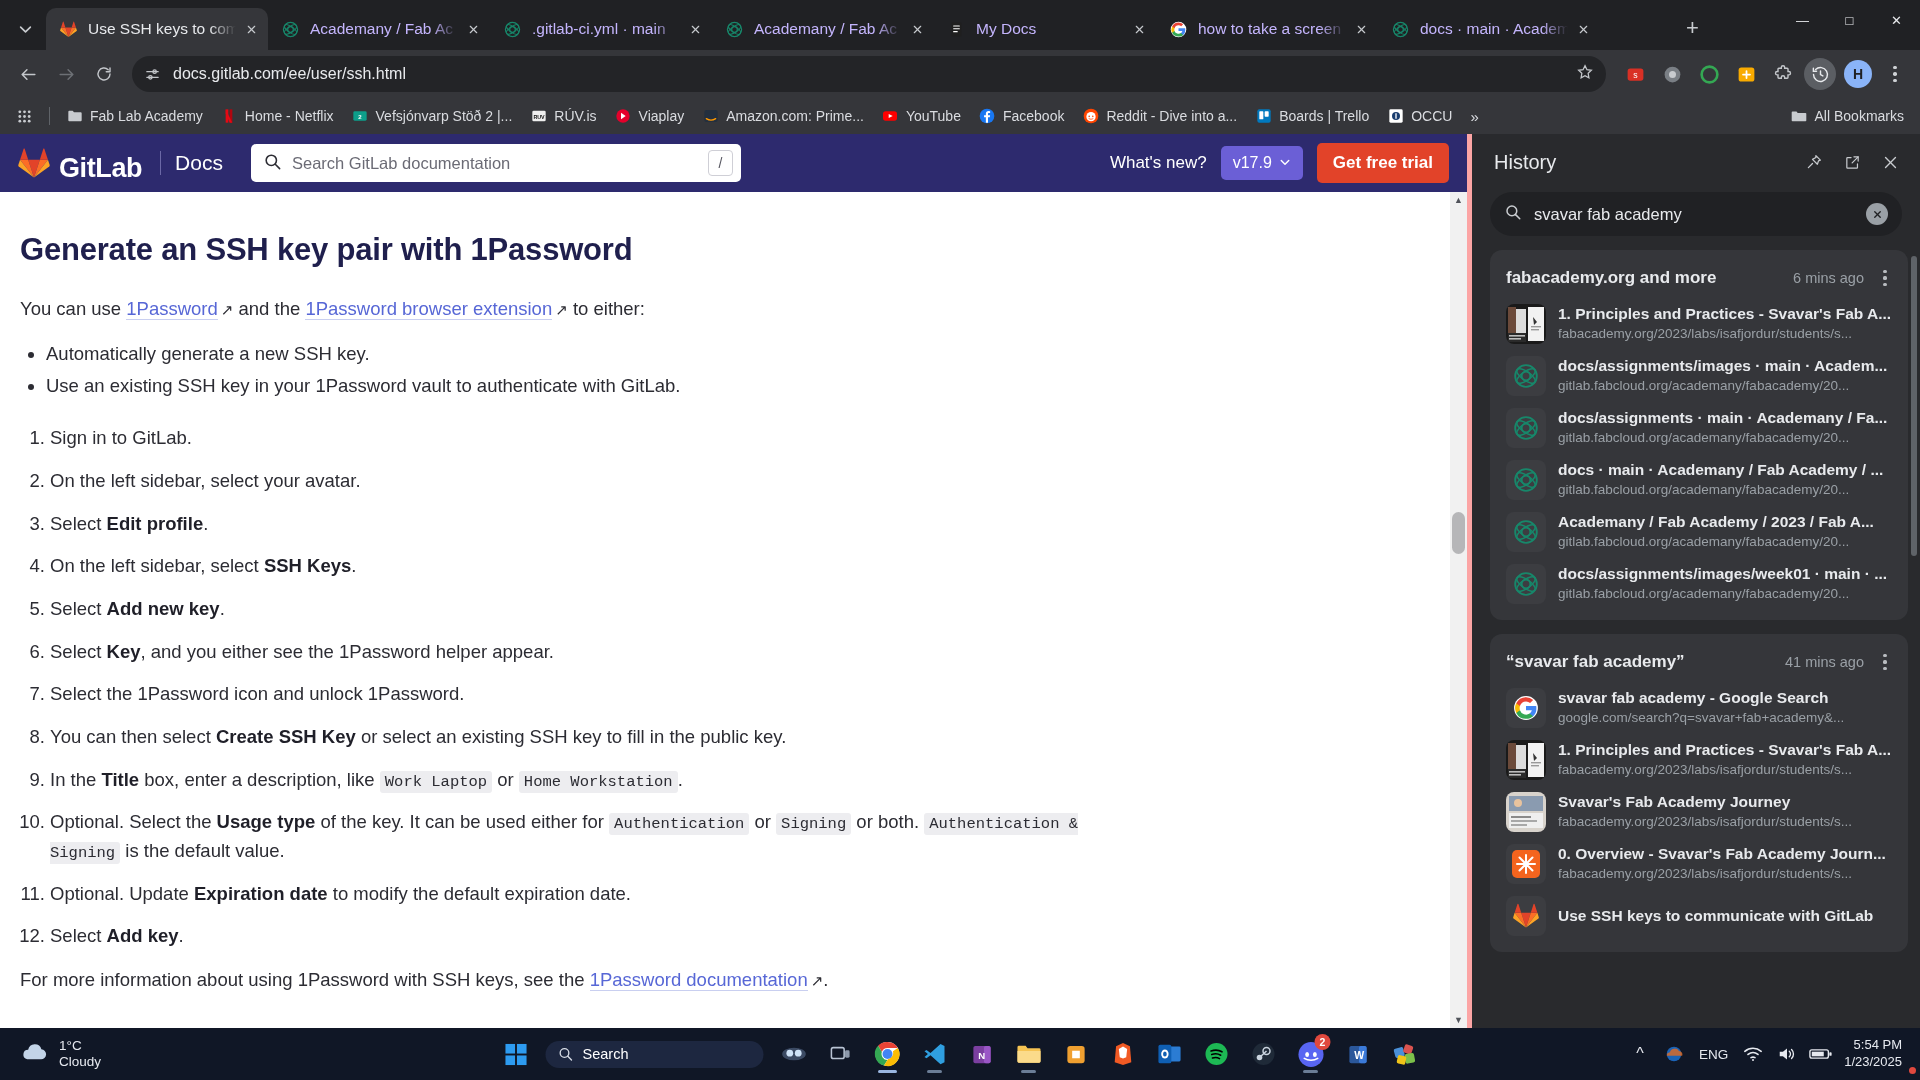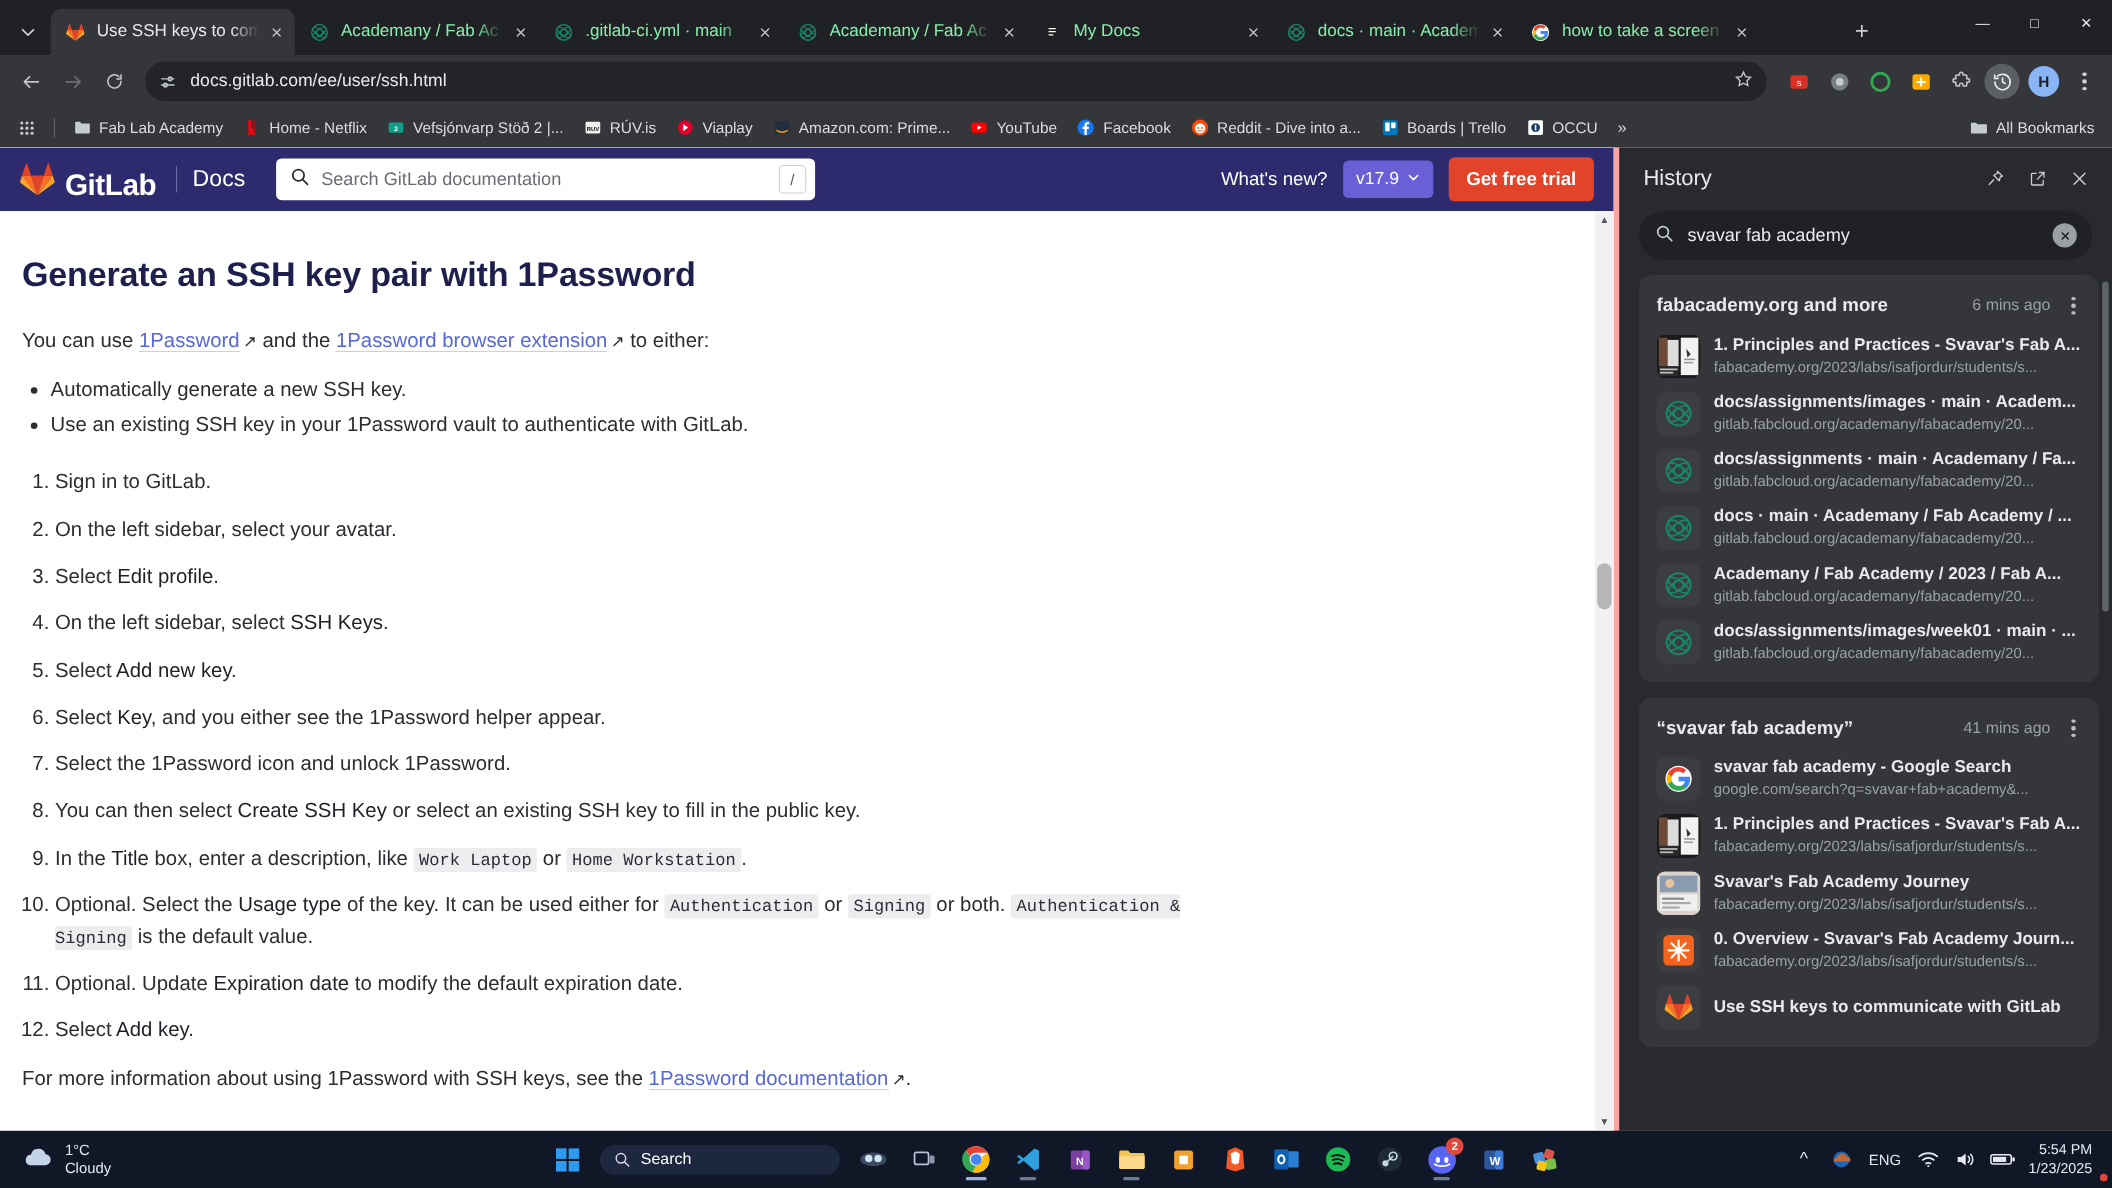--- a/index.html
+++ b/index.html
@@ -24,21 +24,21 @@
     display: flex; align-items: center; justify-content: center;
     border-radius: 50%; color: #c8cbcf; flex: 0 0 auto;
   }
   .tabs { display: flex; align-items: flex-end; flex: 1 1 auto; min-width: 0; height: 100%; }
   .tab {
     position: relative;
     height: 42px; display: flex; align-items: center;
     padding: 0 6px 0 12px;
     width: 222px; min-width: 60px; flex: 0 1 222px;
     border-radius: 10px 10px 0 0;
-    color: #86efac; font-size: 15.5px;
+    color: #c4b5fd; font-size: 15.5px;
     overflow: hidden;
   }
   .tab.active { background: #35363a; color: #e8eaed; }
   .tab .favicon {
     width: 20px; height: 20px; flex: 0 0 20px; margin-right: 10px;
     display: flex; align-items: center; justify-content: center;
   }
   .tab .title {
     flex: 1 1 auto; white-space: nowrap; overflow: hidden;
     -webkit-mask-image: linear-gradient(to right, #000 82%, transparent 100%);
@@ -148,21 +148,21 @@
   .doc h1 {
     font-size: 31px; font-weight: 700; color: #1f1f4d; margin-bottom: 26px; letter-spacing: -0.2px;
   }
   .doc p { font-size: 18.5px; line-height: 1.6; margin-bottom: 14px; color: #2c2c33; }
   .doc a { color: #5767d6; text-decoration: none; border-bottom: 1px solid #c9cff0; }
   .ext { font-size: 15px; margin-left: 3px; }
   .doc ul { margin: 4px 0 22px 26px; }
   .doc ul li { font-size: 18.5px; line-height: 1.75; color: #2c2c33; list-style: disc; }
   .doc ol { margin: 12px 0 10px 30px; }
   .doc ol li { font-size: 18.5px; line-height: 1.55; color: #2c2c33; margin-bottom: 14px; }
-  .doc ol li b { font-weight: 400; color: #1f1f28; }
+  .doc ol li b { font-weight: 700; color: #1f1f28; }
   code.inline {
     font-family: "Liberation Mono", monospace; font-size: 15.5px;
     background: #ededf0; padding: 2px 5px; border-radius: 3px; color: #2c2c33;
   }
   .doc .final { margin-top: 10px; }
 
   
   .pagescroll {
     position: absolute; right: 0; top: 58px; bottom: 0; width: 17px; background: #f1f1f1;
     display: flex; flex-direction: column; align-items: center; justify-content: space-between;
@@ -347,45 +347,45 @@
             <span class="tclose">
               <svg width="11" height="11" viewBox="0 0 24 24" stroke="currentColor" stroke-width="2.6" stroke-linecap="round">
                 <line x1="5" y1="5" x2="19" y2="19"></line>
                 <line x1="19" y1="5" x2="5" y2="19"></line>
               </svg>
             </span>
           </div>
           <div class="tab">
             <span class="favicon">
               <svg width="17" height="17" viewBox="0 0 24 24">
-                <circle cx="12" cy="12" r="10" fill="none" stroke="#17876a" stroke-width="1.7"></circle>
-                <circle cx="12" cy="12" r="4" fill="none" stroke="#17876a" stroke-width="1.7"></circle>
-                <ellipse cx="12" cy="12" rx="10" ry="4" fill="none" stroke="#17876a" stroke-width="1.4" transform="rotate(35 12 12)"></ellipse>
-                <ellipse cx="12" cy="12" rx="10" ry="4" fill="none" stroke="#17876a" stroke-width="1.4" transform="rotate(-35 12 12)"></ellipse>
-              </svg>
-            </span>
-            <span class="title">docs · main · Academ</span>
-            <span class="tclose">
-              <svg width="11" height="11" viewBox="0 0 24 24" stroke="currentColor" stroke-width="2.6" stroke-linecap="round">
-                <line x1="5" y1="5" x2="19" y2="19"></line>
-                <line x1="19" y1="5" x2="5" y2="19"></line>
-              </svg>
-            </span>
-          </div>
-          <div class="tab">
-            <span class="favicon">
-              <svg width="17" height="17" viewBox="0 0 24 24">
                 <circle cx="12" cy="12" r="11" fill="#fff"></circle>
                 <path d="M21.6 12.2c0-.7-.06-1.4-.18-2H12v3.9h5.4a4.6 4.6 0 0 1-2 3v2.5h3.2a9.6 9.6 0 0 0 3-7.4z" fill="#4285f4"></path>
                 <path d="M12 22c2.7 0 5-.9 6.6-2.4l-3.2-2.5a6 6 0 0 1-9-3.1H3v2.6A10 10 0 0 0 12 22z" fill="#34a853"></path>
                 <path d="M6.4 14a6 6 0 0 1 0-3.8V7.6H3a10 10 0 0 0 0 8.9z" fill="#fbbc05"></path>
                 <path d="M12 5.9a5.4 5.4 0 0 1 3.8 1.5l2.8-2.8A9.6 9.6 0 0 0 12 2 10 10 0 0 0 3 7.6l3.4 2.6A6 6 0 0 1 12 5.9z" fill="#ea4335"></path>
               </svg>
             </span>
             <span class="title">how to take a screen</span>
+            <span class="tclose">
+              <svg width="11" height="11" viewBox="0 0 24 24" stroke="currentColor" stroke-width="2.6" stroke-linecap="round">
+                <line x1="5" y1="5" x2="19" y2="19"></line>
+                <line x1="19" y1="5" x2="5" y2="19"></line>
+              </svg>
+            </span>
+          </div>
+          <div class="tab">
+            <span class="favicon">
+              <svg width="17" height="17" viewBox="0 0 24 24">
+                <circle cx="12" cy="12" r="10" fill="none" stroke="#17876a" stroke-width="1.7"></circle>
+                <circle cx="12" cy="12" r="4" fill="none" stroke="#17876a" stroke-width="1.7"></circle>
+                <ellipse cx="12" cy="12" rx="10" ry="4" fill="none" stroke="#17876a" stroke-width="1.4" transform="rotate(35 12 12)"></ellipse>
+                <ellipse cx="12" cy="12" rx="10" ry="4" fill="none" stroke="#17876a" stroke-width="1.4" transform="rotate(-35 12 12)"></ellipse>
+              </svg>
+            </span>
+            <span class="title">docs · main · Academ</span>
             <span class="tclose">
               <svg width="11" height="11" viewBox="0 0 24 24" stroke="currentColor" stroke-width="2.6" stroke-linecap="round">
                 <line x1="5" y1="5" x2="19" y2="19"></line>
                 <line x1="19" y1="5" x2="5" y2="19"></line>
               </svg>
             </span>
           </div>
         </div>
       <div class="newtab">+</div>
       <div style="flex:1 1 auto"></div>

